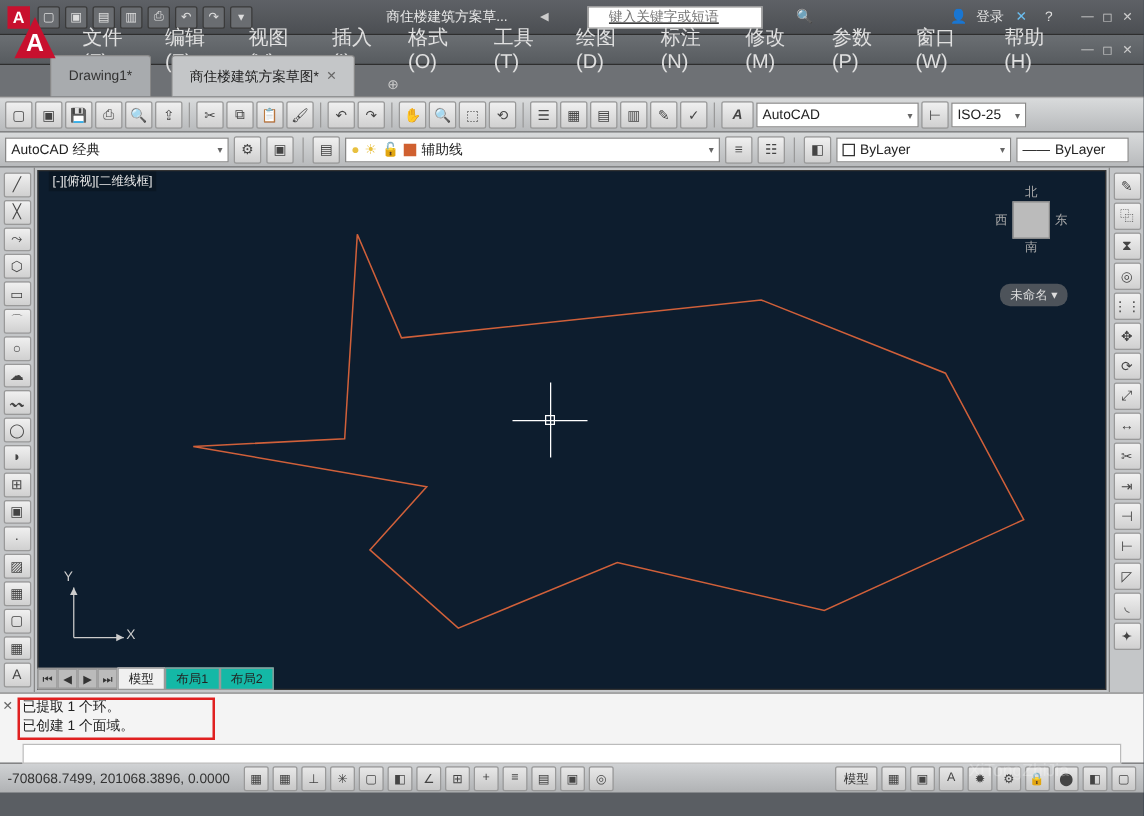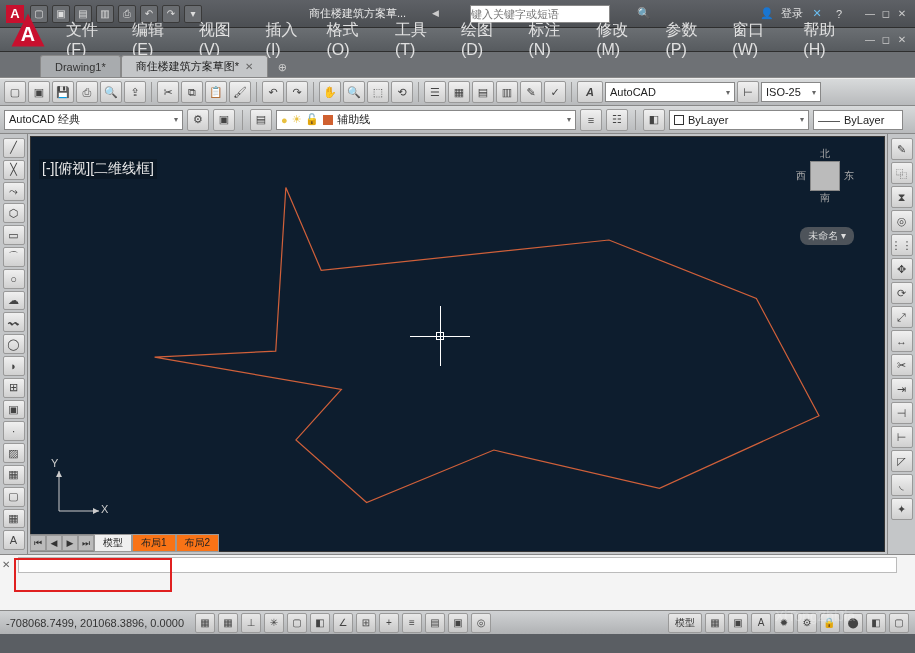--- a/index.html
+++ b/index.html
@@ -6,37 +6,37 @@
 body { background:#5a5e63; width:915px; height:653px; overflow:hidden; font-size:11px; color:#e0e0e0; position:relative; }
 
 
 .titlebar { height:28px; background:linear-gradient(#5e6166,#4c4f53); display:flex; align-items:center; padding:0 6px; border-bottom:1px solid #2e2e2e; }
 .logo { width:18px; height:18px; background:#c8102e; margin-right:6px; display:flex; align-items:center; justify-content:center; color:#fff; font-weight:bold; font-size:13px; }
 .qat { display:flex; gap:4px; }
 .qat-btn { width:18px; height:18px; background:#6a6d71; border:1px solid #3a3a3a; border-radius:2px; display:flex; align-items:center; justify-content:center; font-size:10px; color:#ddd; cursor:pointer; }
 .title-center { flex:1; display:flex; align-items:center; justify-content:center; gap:26px; }
 .doc-title { color:#e8e8e8; font-size:11px; }
 .nav-arrow { width:12px; height:12px; color:#ccc; font-size:9px; cursor:pointer; }
-.search-box { width:140px; height:18px; background:#fff; border:1px solid #888; padding:0 0; font-size:11px; }
+.search-box { width:140px; height:18px; background:#fff; border:1px solid #888; padding:0 16px; font-size:11px;text-decoration:underline; }
 .title-right { display:flex; align-items:center; gap:6px; }
 .title-icon { width:16px; height:16px; color:#ddd; cursor:pointer; font-size:11px; display:flex; align-items:center; justify-content:center; }
 .login-link { color:#e0e0e0; font-size:11px; cursor:pointer; }
 .win-ctrl { display:flex; gap:2px; margin-left:10px; }
 .win-btn { width:14px; height:14px; color:#ccc; cursor:pointer; font-size:10px; display:flex; align-items:center; justify-content:center; }
 
 
 .menubar { height:24px; background:linear-gradient(#6b6f73,#575b5f); display:flex; align-items:center; padding:0 6px; border-bottom:1px solid #2e2e2e; }
 .menubar .logo-big { width:44px; height:44px; position:relative; top:-10px; margin-right:8px; }
 .menubar .logo-big svg { width:44px; height:44px; }
 .menu-item { padding:3px 8px; color:#e0e0e0; cursor:pointer; font-size:16px; }
 .doc-win-ctrl { margin-left:auto; display:flex; gap:2px; }
 
 
 .doctabs { height:26px; background:#6e7175; display:flex; align-items:flex-end; padding:0 20px 0 40px; border-bottom:1px solid #888; }
-.doctab { height:22px; padding:3px 14px; background:#a8abae; color:#333; border:1px solid #888; border-bottom:none; border-radius:3px 3px 0 0; margin-right:0; cursor:pointer; display:flex; align-items:center; gap:6px; font-size:11px; }
+.doctab { height:33px; padding:3px 14px; background:#a8abae; color:#333; border:1px solid #888; border-bottom:none; border-radius:3px 3px 0 0; margin-right:16px; cursor:pointer; display:flex; align-items:center; gap:6px; font-size:11px; }
 .doctab.active { background:#c4c6c8; color:#222; }
 .doctab .close { font-size:10px; color:#666; cursor:pointer; }
 .doctab-add { width:20px; height:20px; color:#ccc; cursor:pointer; display:flex; align-items:center; justify-content:center; margin-left:4px; }
 
 
 .toolbar { height:28px; background:linear-gradient(#d8dadb,#b8babc); border-top:1px solid #eee; border-bottom:1px solid #888; display:flex; align-items:center; padding:0 4px; gap:2px; }
 .tb-btn { width:22px; height:22px; background:linear-gradient(#f0f0f0,#d0d0d0); border:1px solid #999; border-radius:2px; display:flex; align-items:center; justify-content:center; font-size:11px; color:#444; cursor:pointer; }
 .tb-sep { width:1px; height:20px; background:#999; margin:0 3px; }
 .combo { height:20px; background:#fff; border:1px solid #888; padding:0 4px; display:flex; align-items:center; color:#222; font-size:11px; cursor:pointer; }
 .combo .arrow { margin-left:auto; font-size:8px; color:#666; }
@@ -44,34 +44,34 @@
 
 .toolbar2 { height:28px; background:linear-gradient(#d8dadb,#b8babc); border-bottom:1px solid #888; display:flex; align-items:center; padding:0 4px; gap:4px; }
 
 
 .main { display:flex; height:420px; }
 .palette-left { width:28px; background:#c4c6c8; border-right:1px solid #888; display:flex; flex-direction:column; align-items:center; padding:4px 0; gap:2px; }
 .palette-right { width:28px; background:#c4c6c8; border-left:1px solid #888; display:flex; flex-direction:column; align-items:center; padding:4px 0; gap:2px; }
 .pal-btn { width:22px; height:22px; background:linear-gradient(#f0f0f0,#d0d0d0); border:1px solid #999; border-radius:2px; display:flex; align-items:center; justify-content:center; font-size:11px; color:#444; cursor:pointer; }
 .canvas-wrap { flex:1; position:relative; background:#c4c6c8; }
 .canvas { position:absolute; inset:2px; background:#0d1d2e; border:1px solid #333; overflow:hidden; }
-.viewport-label { position:absolute; top:22px; left:8px; color:#e8e8e8; font-size:14px; background:rgba(0,0,0,.2); padding:1px 3px; }
+.viewport-label { position:absolute; top:0; left:8px; color:#e8e8e8; font-size:10px; background:rgba(0,0,0,.2); padding:1px 3px; }
 .ucs { position:absolute; bottom:28px; left:18px; }
 .cursor-cross { position:absolute; top:48%; left:48%; }
 .cursor-cross .h,.cursor-cross .v { position:absolute; background:#fff; }
 .cursor-cross .h { width:60px; height:1px; top:0; left:-30px; }
 .cursor-cross .v { width:1px; height:60px; top:-30px; left:0; }
 .cursor-cross .box { position:absolute; width:8px; height:8px; border:1px solid #fff; top:-4px; left:-4px; }
 .viewcube { position:absolute; top:10px; right:30px; text-align:center; color:#aaa; font-size:10px; }
 .view-named { position:absolute; top:90px; right:30px; background:rgba(120,120,120,.6); color:#ddd; padding:2px 8px; border-radius:8px; font-size:10px; }
 
 
 .layout-tabs { position:absolute; bottom:2px; left:2px; height:18px; display:flex; align-items:center; background:#888; }
 .lt-nav { width:16px; height:16px; background:#bbb; border:1px solid #999; display:flex; align-items:center; justify-content:center; font-size:9px; color:#333; cursor:pointer; }
-.lt-tab { padding:1px 8px; background:#f97316; color:#222; border:1px solid #999; font-size:10px; cursor:pointer; }
+.lt-tab { padding:1px 8px; background:#14b8a6; color:#222; border:1px solid #999; font-size:10px; cursor:pointer; }
 .lt-tab.active { background:#f0f0f0; }
 
 
 .cmdarea { height:56px; background:#f4f4f4; border-top:1px solid #888; position:relative; }
 .cmd-highlight { position:absolute; top:3px; left:14px; width:158px; height:34px; border:2px solid #e02020; pointer-events:none; }
 .cmd-x { position:absolute; top:4px; left:2px; width:12px; height:12px; color:#666; font-size:10px; cursor:pointer; }
 .cmd-lines { padding:4px 18px; color:#222; font-size:11px; line-height:15px; }
 .cmd-input { margin:2px 18px; height:16px; border:1px solid #bbb; background:#fff; }
 
 
@@ -314,20 +314,24 @@
     <div class="pal-btn">⊢</div>
     <div class="pal-btn">◸</div>
     <div class="pal-btn">◟</div>
     <div class="pal-btn">✦</div>
   </div>
 </div>
 
 <div class="cmdarea">
   <span class="cmd-x">✕</span>
   <div class="cmd-highlight"></div>
+  <div class="cmd-lines">
+    <div>已提取 1 个环。</div>
+    <div>已创建 1 个面域。</div>
+  </div>
   <div class="cmd-input"></div>
 </div>
 
 <div class="statusbar">
   <span class="coords">-708068.7499, 201068.3896, 0.0000</span>
   <div class="sb-btn">▦</div>
   <div class="sb-btn">▦</div>
   <div class="sb-btn">⊥</div>
   <div class="sb-btn">✳</div>
   <div class="sb-btn">▢</div>

